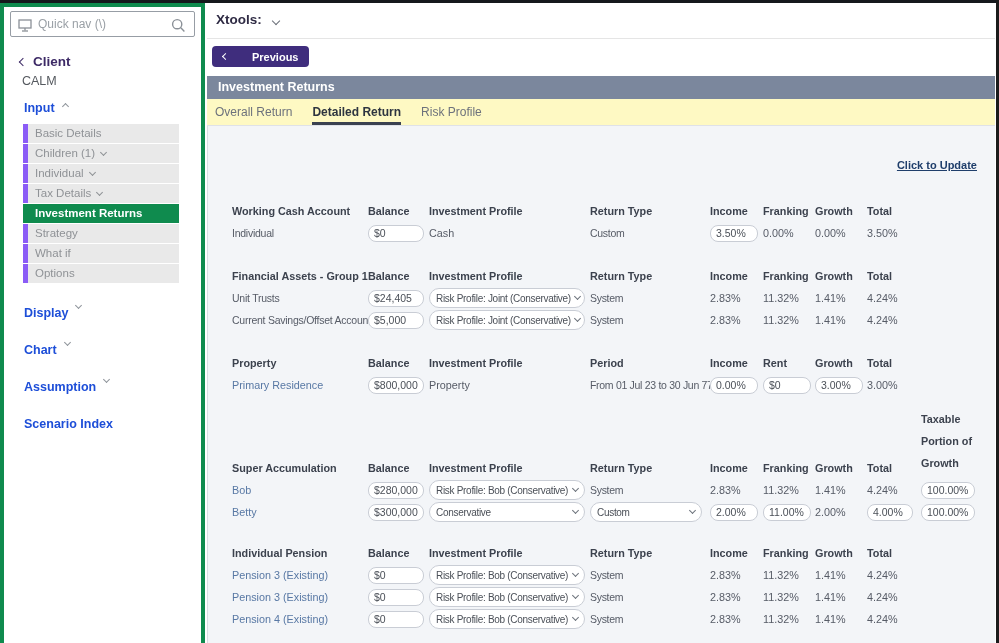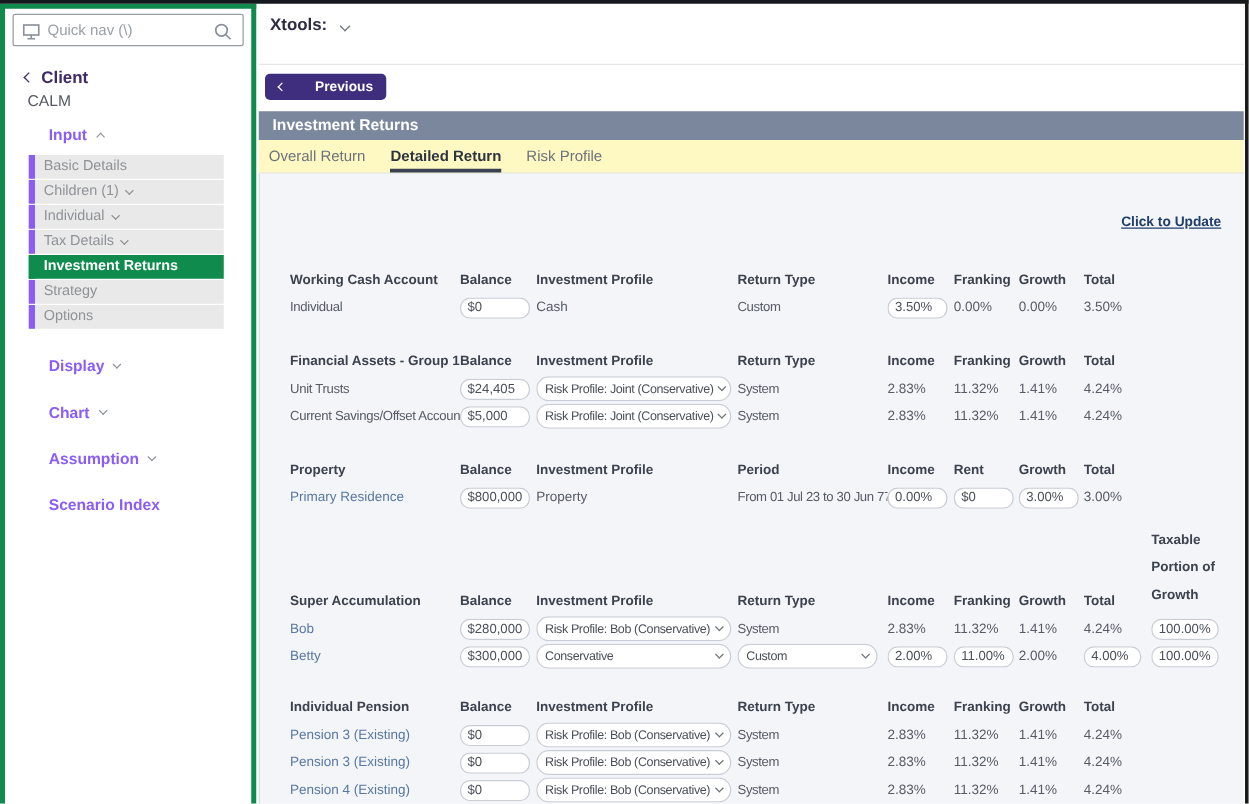--- a/index.html
+++ b/index.html
@@ -19,41 +19,41 @@
   .quicknav input { border:none; outline:none; width:100%; height:100%; padding:0 26px 0 27px;
                     font-size:12px; color:#b91c1c; background:transparent;
                     font-family:Liberation Sans, sans-serif; }
   .quicknav input::placeholder { color:#9aa0a6; }
   .quicknav .mag { position:absolute; right:8px; top:6px; }
 
   .client-row { margin:17px 0 0 16px; display:flex; align-items:center; gap:7px;
                 font-size:13.5px; font-weight:bold; color:#3d2a66; cursor:pointer; }
   .client-name { margin:5px 0 0 18px; font-size:12.5px; color:#55595f; }
 
-  .nav-head { margin:23px 0 0 35px; display:flex; align-items:center; gap:8px;
-              font-size:12.5px; font-weight:600; color:#8b5cf6; cursor:pointer; }
+  .nav-head { margin:23px 0 0 20px; display:flex; gap:8px;
+              font-size:12.5px; font-weight:600; color:#1d4ed8; cursor:pointer; }
   .nav-head.first { margin-top:13px; }
   .nav-items { list-style:none; margin:9px 0 0 19px; width:156px; }
   .nav-item { height:19px; line-height:19px; margin-bottom:1px; background:#e9e9e9;
               border-left:5px solid #8b5cf6; padding-left:7px; font-size:11.5px;
               color:#8f9296; display:flex; align-items:center; gap:6px; cursor:pointer; }
   .nav-item.active { background:#0f8b4e; border-left-color:#0f8b4e; color:#fff; font-weight:bold; }
 
   
   .chev { display:inline-block; width:6px; height:6px; border-left:1.6px solid currentColor;
           border-bottom:1.6px solid currentColor; }
   .chev.down { transform:rotate(-45deg); margin-top:-3px; }
   .chev.up   { transform:rotate(135deg); margin-top:3px; }
   .chev.left { transform:rotate(45deg); }
   .chev.small { width:5px; height:5px; border-width:1.3px; }
   .chev.grey { color:#8f949b; }
 
   
   .main { position:absolute; left:207px; top:3px; right:4px; bottom:0; background:#fff; }
-  .title-row { height:49px; padding:9px 0 0 9px; border-bottom:1px solid #e5e5e5;
+  .title-row { height:36px; padding:9px 0 0 9px; border-bottom:1px solid #e5e5e5;
                font-size:13.5px; color:#2f2b44; display:flex; align-items:flex-start; gap:5px; }
   .title-row .app { font-weight:bold; }
   .title-row .chev { color:#6a6f78; margin:6px 0 0 6px; }
 
   .prev-btn { margin:7px 0 0 5px; background:#3f2d7d; color:#fff; border:none; border-radius:4px;
               height:21px; padding:0 11px; font-size:11px; font-weight:bold; display:inline-flex;
               align-items:center; gap:24px; cursor:pointer; font-family:"Liberation Sans", sans-serif; }
 
   .panel { margin-top:9px; }
   .panel-head { height:23px; line-height:23px; background:#7b879d; color:#fff; font-weight:bold;
@@ -148,20 +148,23 @@
             <span>Tax Details</span>
             <span class="chev small down"></span>
           </li>
           <li class="nav-item active">
             <span>Investment Returns</span>
           </li>
           <li class="nav-item">
             <span>Strategy</span>
           </li>
           <li class="nav-item">
+            <span>What if</span>
+          </li>
+          <li class="nav-item">
             <span>Options</span>
           </li>
         </ul>
         <div class="nav-head">
           <span>Display</span>
           <span class="chev small grey down"></span>
         </div>
         <div class="nav-head">
           <span>Chart</span>
           <span class="chev small grey down"></span>

